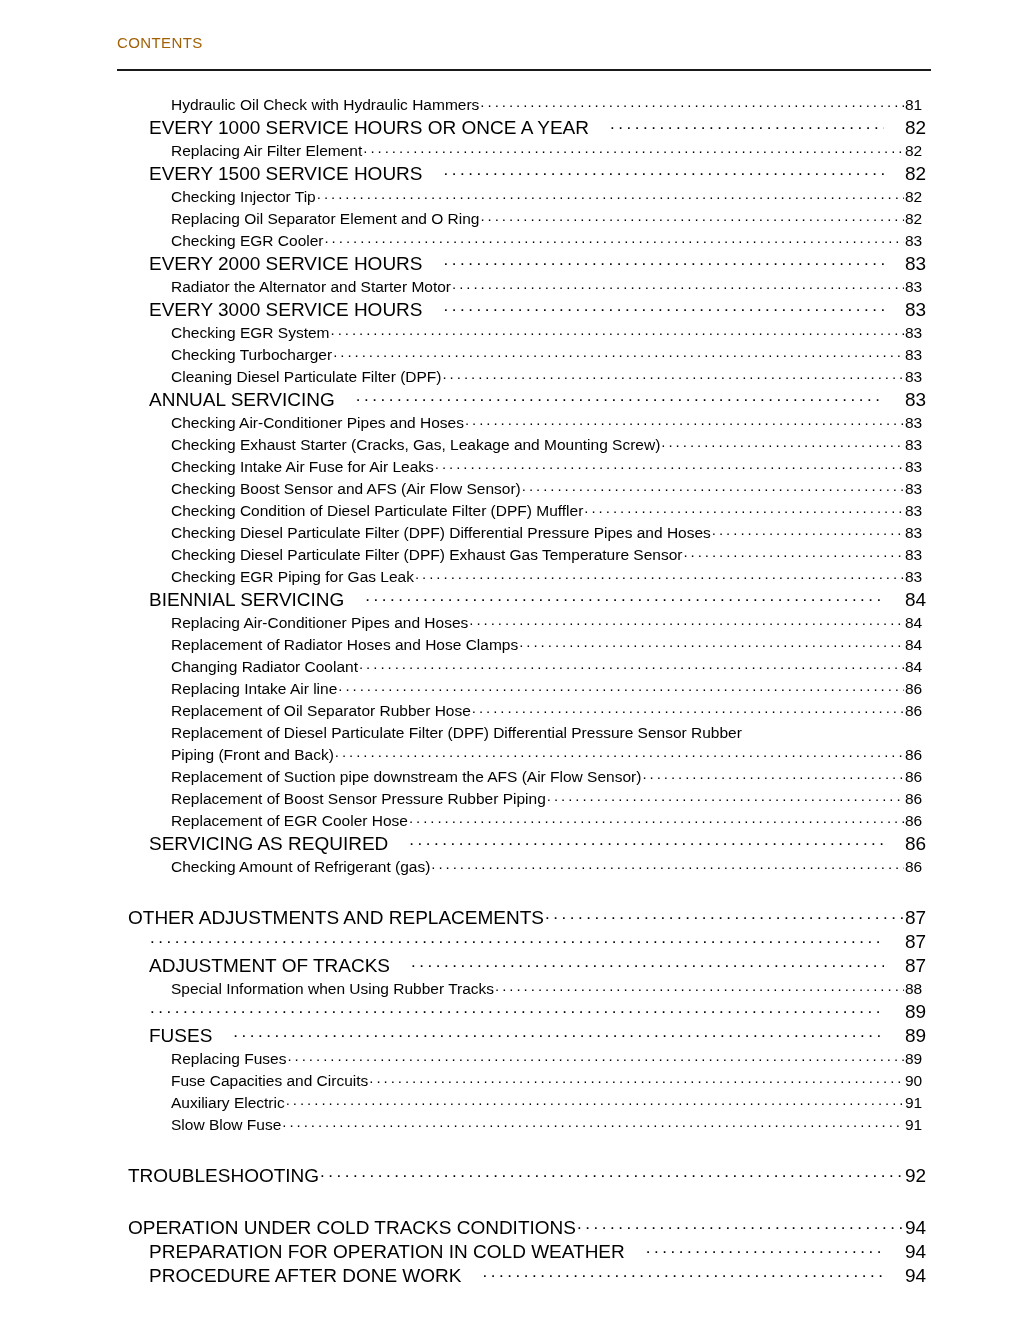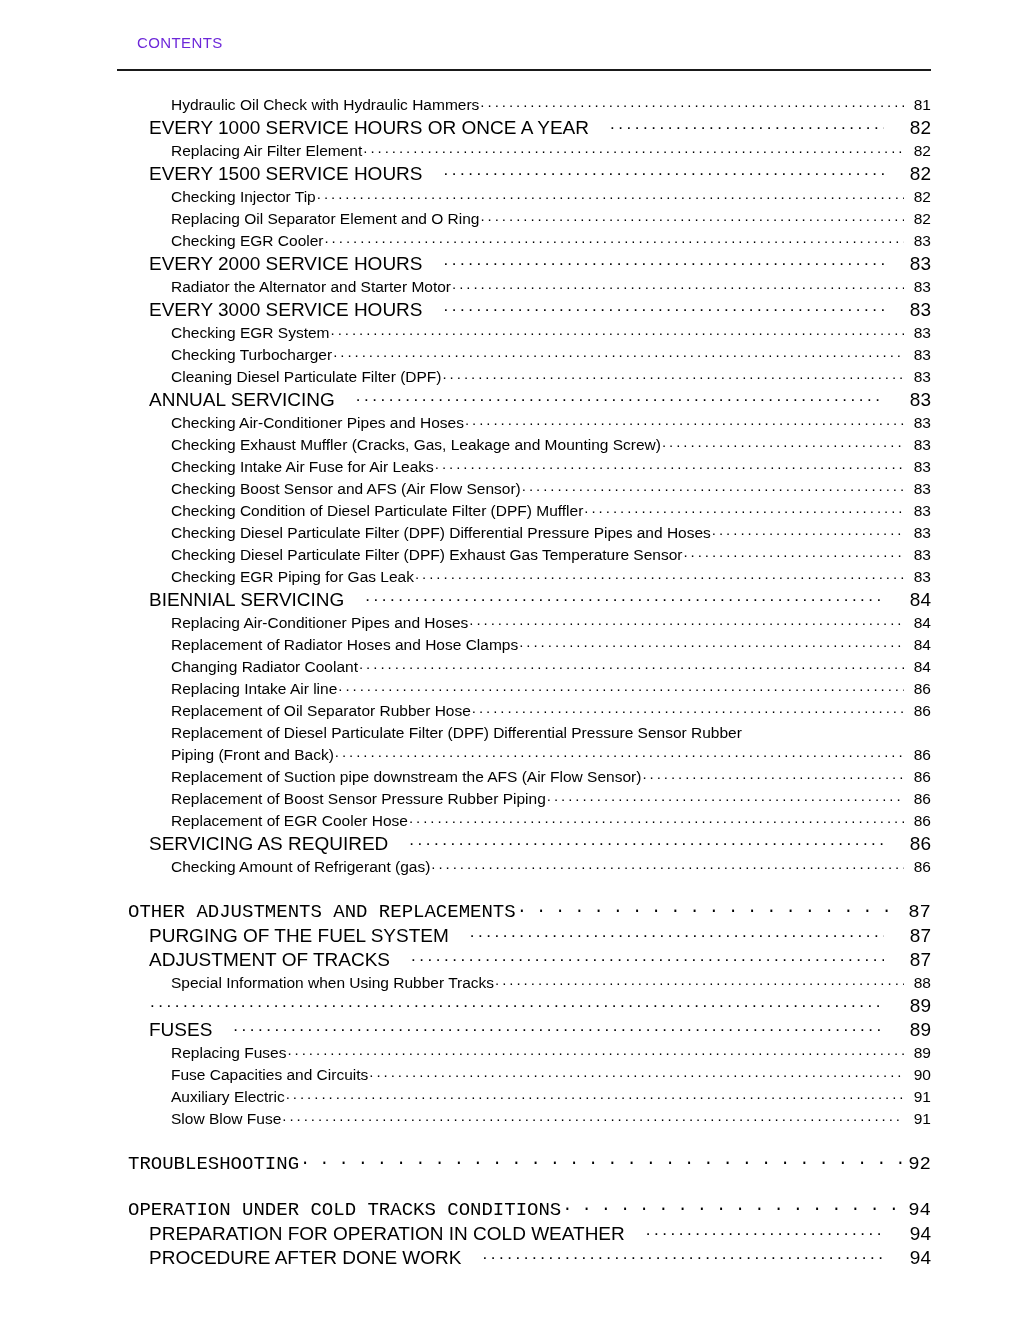--- a/index.html
+++ b/index.html
@@ -24,24 +24,23 @@
   
   .header {
     position: absolute;
     left: 117px;
     top: 33px;
     width: 814px;
   }
   .header-label {
     font-size: 15px;
     letter-spacing: 0.4px;
-    color: #6d28d9;
+    color: #a16207;
     line-height: 20px;
     white-space: nowrap;
-    margin-left: 20px;
   }
   .header-rule {
     position: absolute;
     left: 117px;
     top: 69px;
     width: 814px;
     height: 0;
     border-top: 2px solid #1a1a1a;
   }
 
@@ -94,27 +93,26 @@
     left: 0;
     bottom: 0;
     letter-spacing: -0.6px;
     font-size: inherit;
   }
   .lvl1 .toc-leader::after, .lvl2 .toc-leader::after { font-size: 17px; }
   .lvl3 .toc-leader::after { font-size: 15px; }
 
   .toc-page {
     flex: 0 0 auto;
-    text-align: right;
     min-width: 26px;
     white-space: nowrap;
   }
 
   
-  .gap-before { margin-top: 22px; font-family: Liberation Mono, monospace; }
+  .gap-before { margin-top: 28px; }
 </style>
 </head>
 <body>
 
 <div class="page">
 
   <div class="header">
     <div class="header-label">CONTENTS</div>
   </div>
   <div class="header-rule"></div>
@@ -189,21 +187,21 @@
         <span class="toc-title">ANNUAL SERVICING</span>
         <span class="toc-leader"></span>
         <span class="toc-page">83</span>
       </div>
       <div class="toc-row lvl3">
         <span class="toc-title">Checking Air-Conditioner Pipes and Hoses</span>
         <span class="toc-leader"></span>
         <span class="toc-page">83</span>
       </div>
       <div class="toc-row lvl3">
-        <span class="toc-title">Checking Exhaust Muffler (Cracks, Gas, Leakage and Mounting Screw)</span>
+        <span class="toc-title">Checking Exhaust Starter (Cracks, Gas, Leakage and Mounting Screw)</span>
         <span class="toc-leader"></span>
         <span class="toc-page">83</span>
       </div>
       <div class="toc-row lvl3">
         <span class="toc-title">Checking Intake Air Fuse for Air Leaks</span>
         <span class="toc-leader"></span>
         <span class="toc-page">83</span>
       </div>
       <div class="toc-row lvl3">
         <span class="toc-title">Checking Boost Sensor and AFS (Air Flow Sensor)</span>
@@ -292,21 +290,20 @@
         <span class="toc-title">Checking Amount of Refrigerant (gas)</span>
         <span class="toc-leader"></span>
         <span class="toc-page">86</span>
       </div>
       <div class="toc-row lvl1 gap-before">
         <span class="toc-title">OTHER ADJUSTMENTS AND REPLACEMENTS</span>
         <span class="toc-leader"></span>
         <span class="toc-page">87</span>
       </div>
       <div class="toc-row lvl2">
-        <span class="toc-title">PURGING OF THE FUEL SYSTEM</span>
         <span class="toc-leader"></span>
         <span class="toc-page">87</span>
       </div>
       <div class="toc-row lvl2">
         <span class="toc-title">ADJUSTMENT OF TRACKS</span>
         <span class="toc-leader"></span>
         <span class="toc-page">87</span>
       </div>
       <div class="toc-row lvl3">
         <span class="toc-title">Special Information when Using Rubber Tracks</span>

